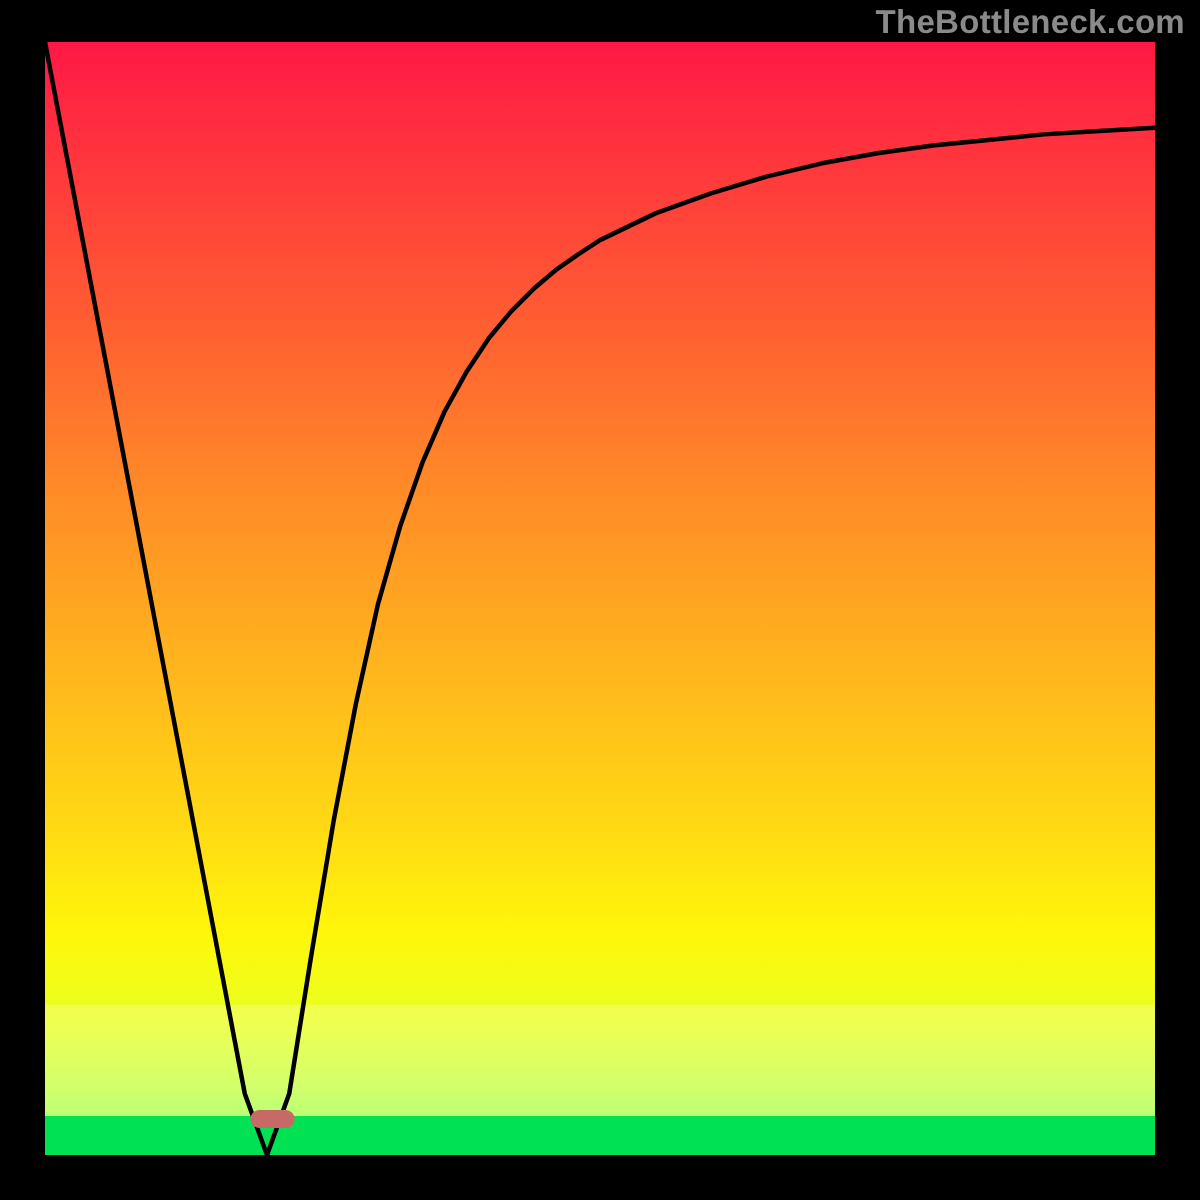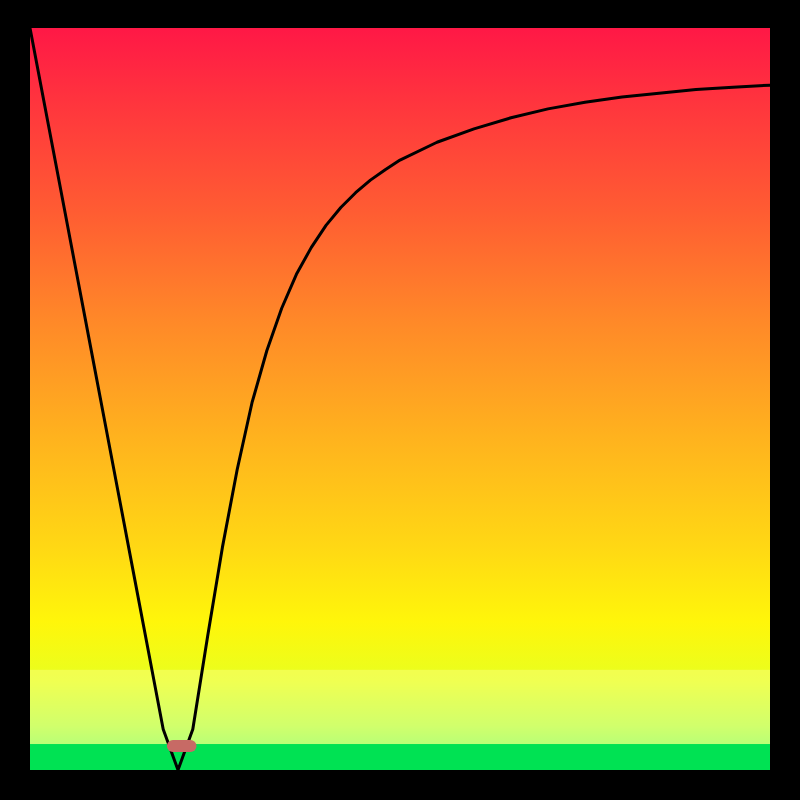--- a/index.html
+++ b/index.html
@@ -26,13 +26,14 @@
           <stop offset="100%" stop-color="#62ff6e"></stop>
         </linearGradient>
       </defs>
       <rect x="0" y="0" width="800" height="800" fill="#000000"></rect>
       <rect x="30" y="28" width="740" height="742" fill="url(#bg)"></rect>
       <rect x="30" y="744.03" width="740" height="25.970000000000002" fill="#00e253"></rect>
       <rect x="30" y="669.8299999999999" width="740" height="74.2" fill="#ffffb0" fill-opacity="0.35"></rect>
       <path d="M 30 28 L 44.8 105.90999999999997 L 59.6 183.81999999999994 L 74.4 261.72999999999996 L 89.2 339.64000000000004 L 104 417.55 L 118.8 495.46 L 133.60000000000002 573.37 L 148.4 651.28 L 163.2 729.19 L 178 770 L 192.8 729.19 L 207.6 636.44 L 222.4 547.4 L 237.20000000000002 469.48999999999995 L 252 402.71 L 266.8 350.77000000000004 L 281.6 308.476 L 296.4 274.344 L 311.2 247.63200000000006 L 326 225.37199999999996 L 340.8 207.56399999999996 L 355.6 192.72399999999993 L 370.40000000000003 180.11 L 385.2 169.72199999999998 L 400 160.07600000000002 L 437.00000000000006 142.26800000000003 L 474 128.91200000000003 L 511 117.78200000000004 L 548 108.87800000000004 L 585 102.19999999999993 L 622 97.00599999999997 L 659 93.29599999999994 L 696 89.58600000000001 L 733 87.36000000000001 L 770 85.13400000000001" fill="none" stroke="#000000" stroke-width="3" stroke-linecap="round" stroke-linejoin="round"></path>
       <rect x="166.9" y="740.03" width="29.599999999999994" height="12" rx="6" ry="6" fill="#c76a65"></rect>
     </svg>
+  <div class="watermark">TheBottleneck.com</div>
 </div>
 
 </body></html>

